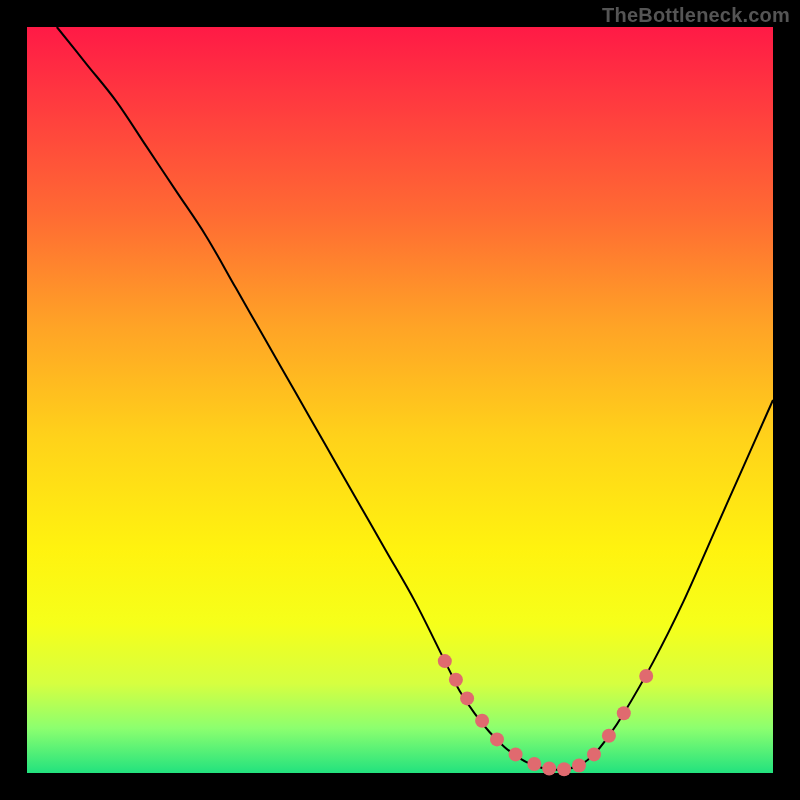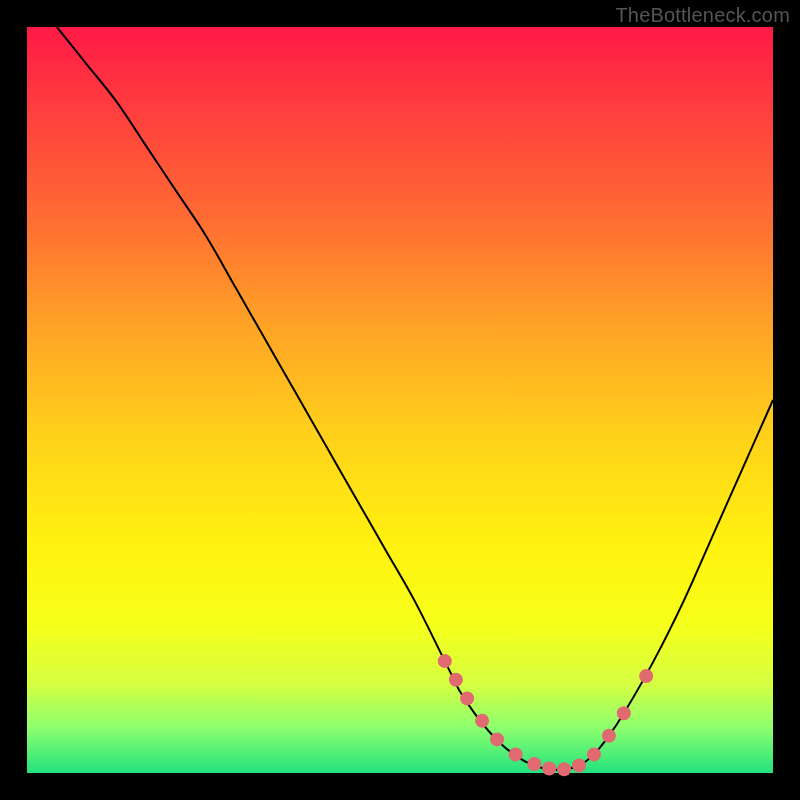--- a/index.html
+++ b/index.html
@@ -28,21 +28,21 @@
       #d6ff40 88%,
       #8cff6f 94%,
       #22e27e 100%);
   }
   .attrib {
     position: absolute;
     top: 4px;
     right: 10px;
     color: #555;
     font-size: 20px;
-    font-weight: 400;
+    font-weight: 700;
     letter-spacing: 0.2px;
   }
   svg.plot {
     position: absolute;
     left: 27px;
     top: 27px;
     width: 746px;
     height: 746px;
     overflow: visible;
   }

